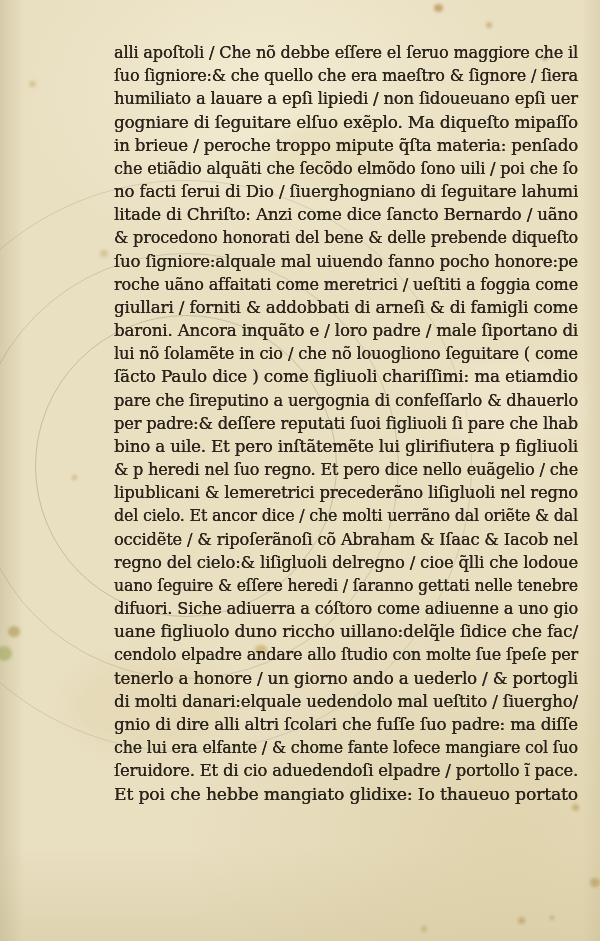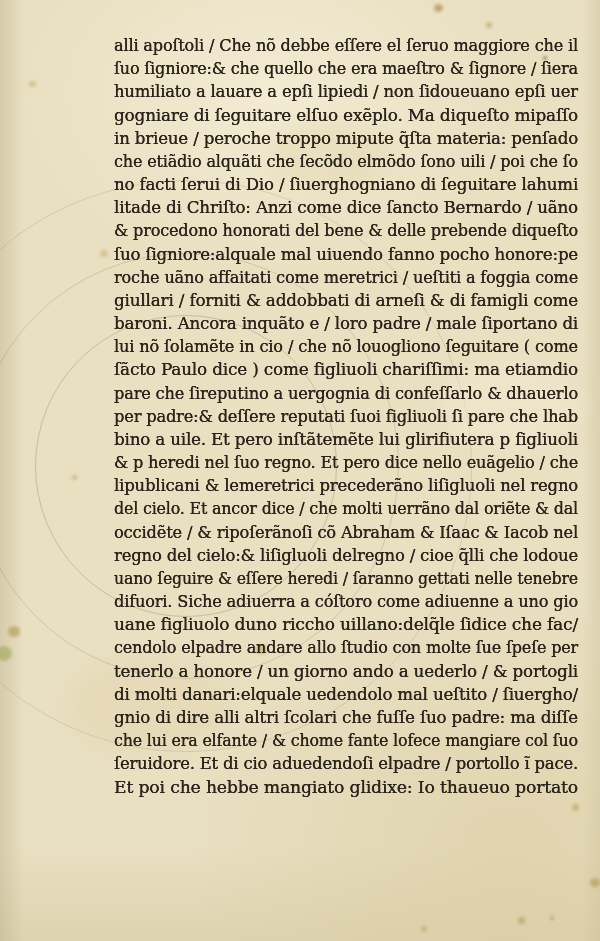--- a/index.html
+++ b/index.html
@@ -46,21 +46,21 @@
   .blotch {
     position: absolute;
     border-radius: 50%;
     filter: blur(9px);
     pointer-events: none;
   }
 
   .textblock {
     position: absolute;
     left: 114px;
-    top: 34px;
+    top: 41px;
     width: 464px;
     color: #2a231b;
     text-align: right;
   }
   .line {
     display: block;
     width: max-content;
     white-space: nowrap;
     transform-origin: 0 50%;
     font-size: 17px;

